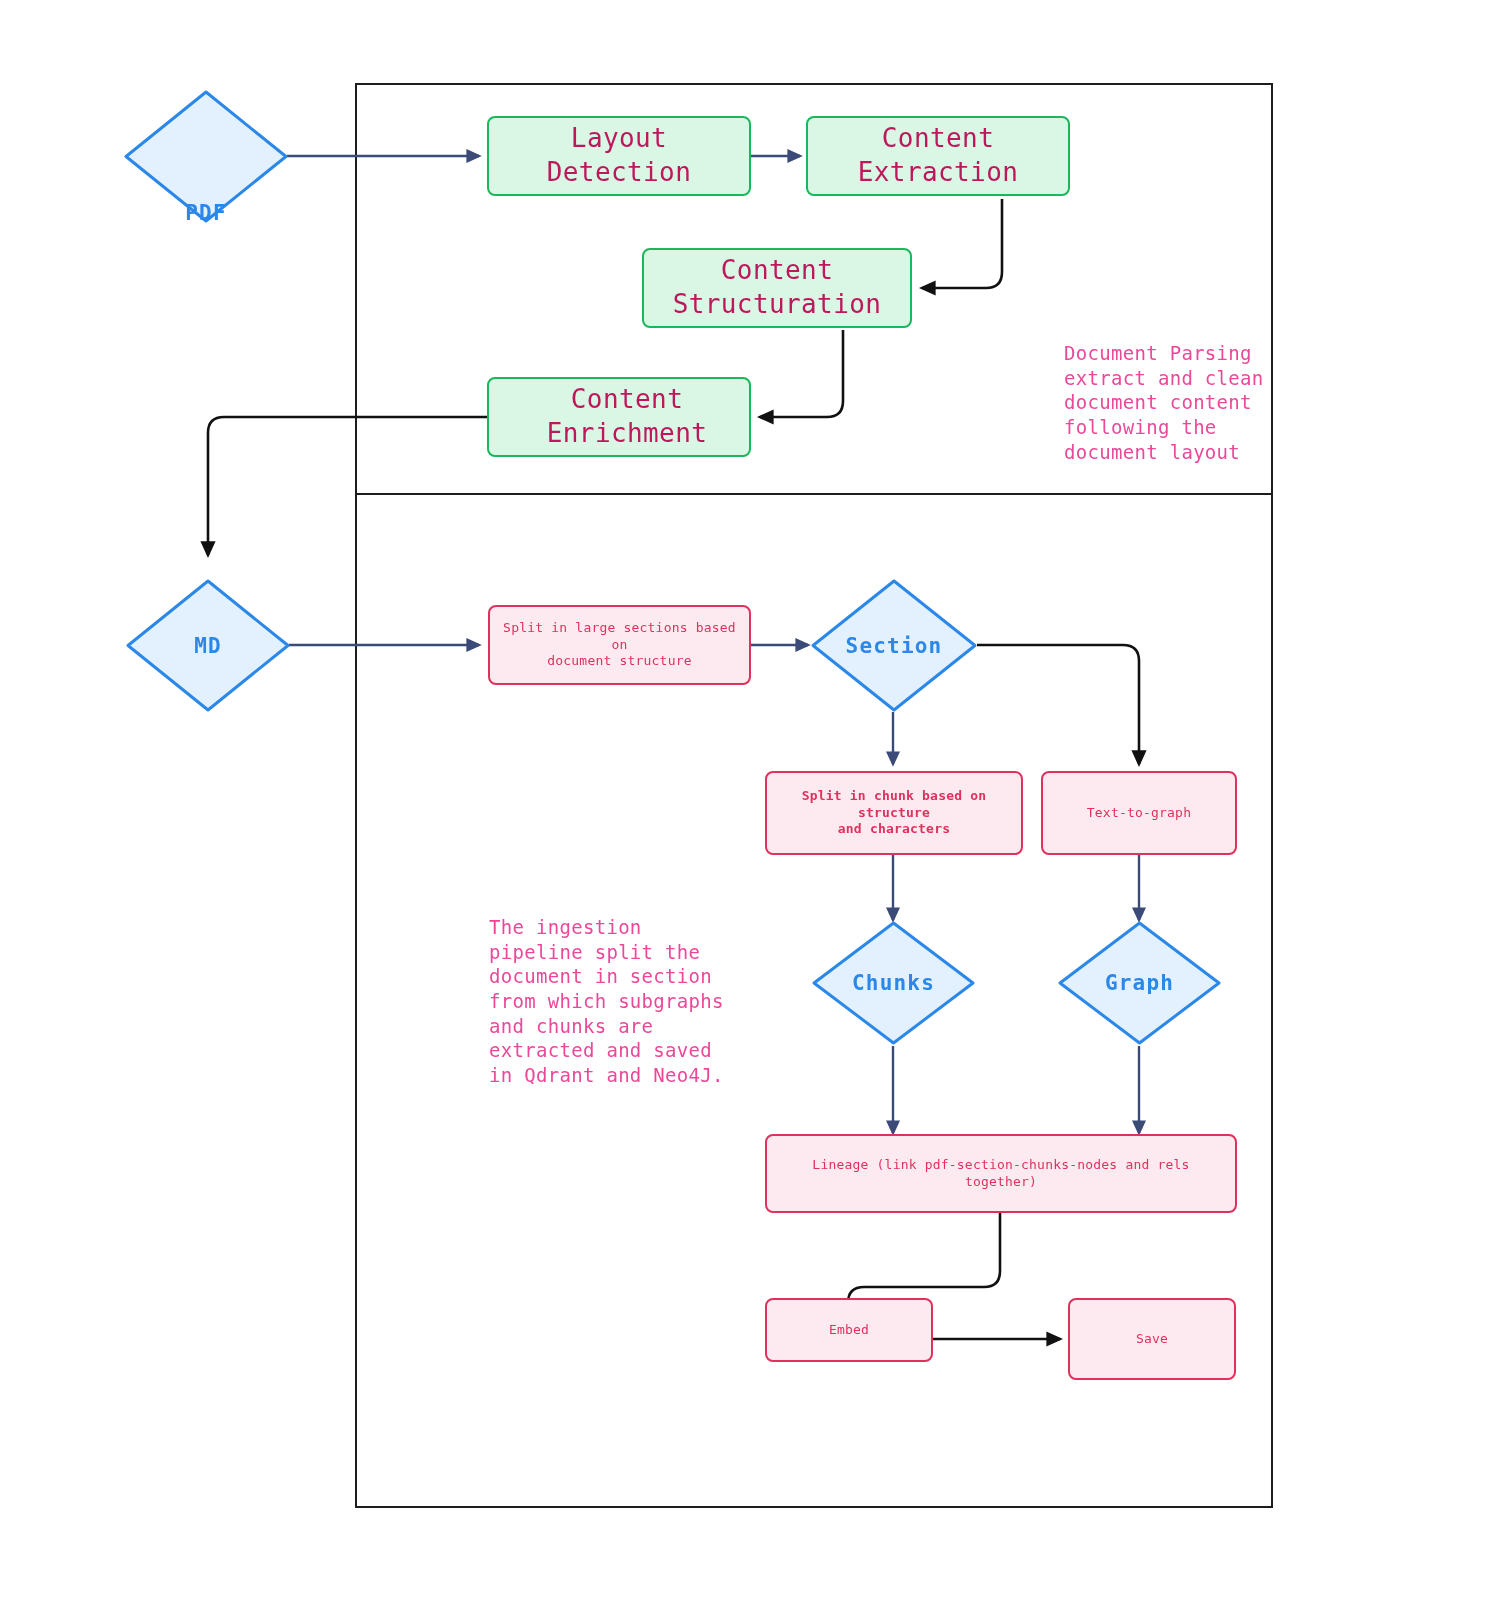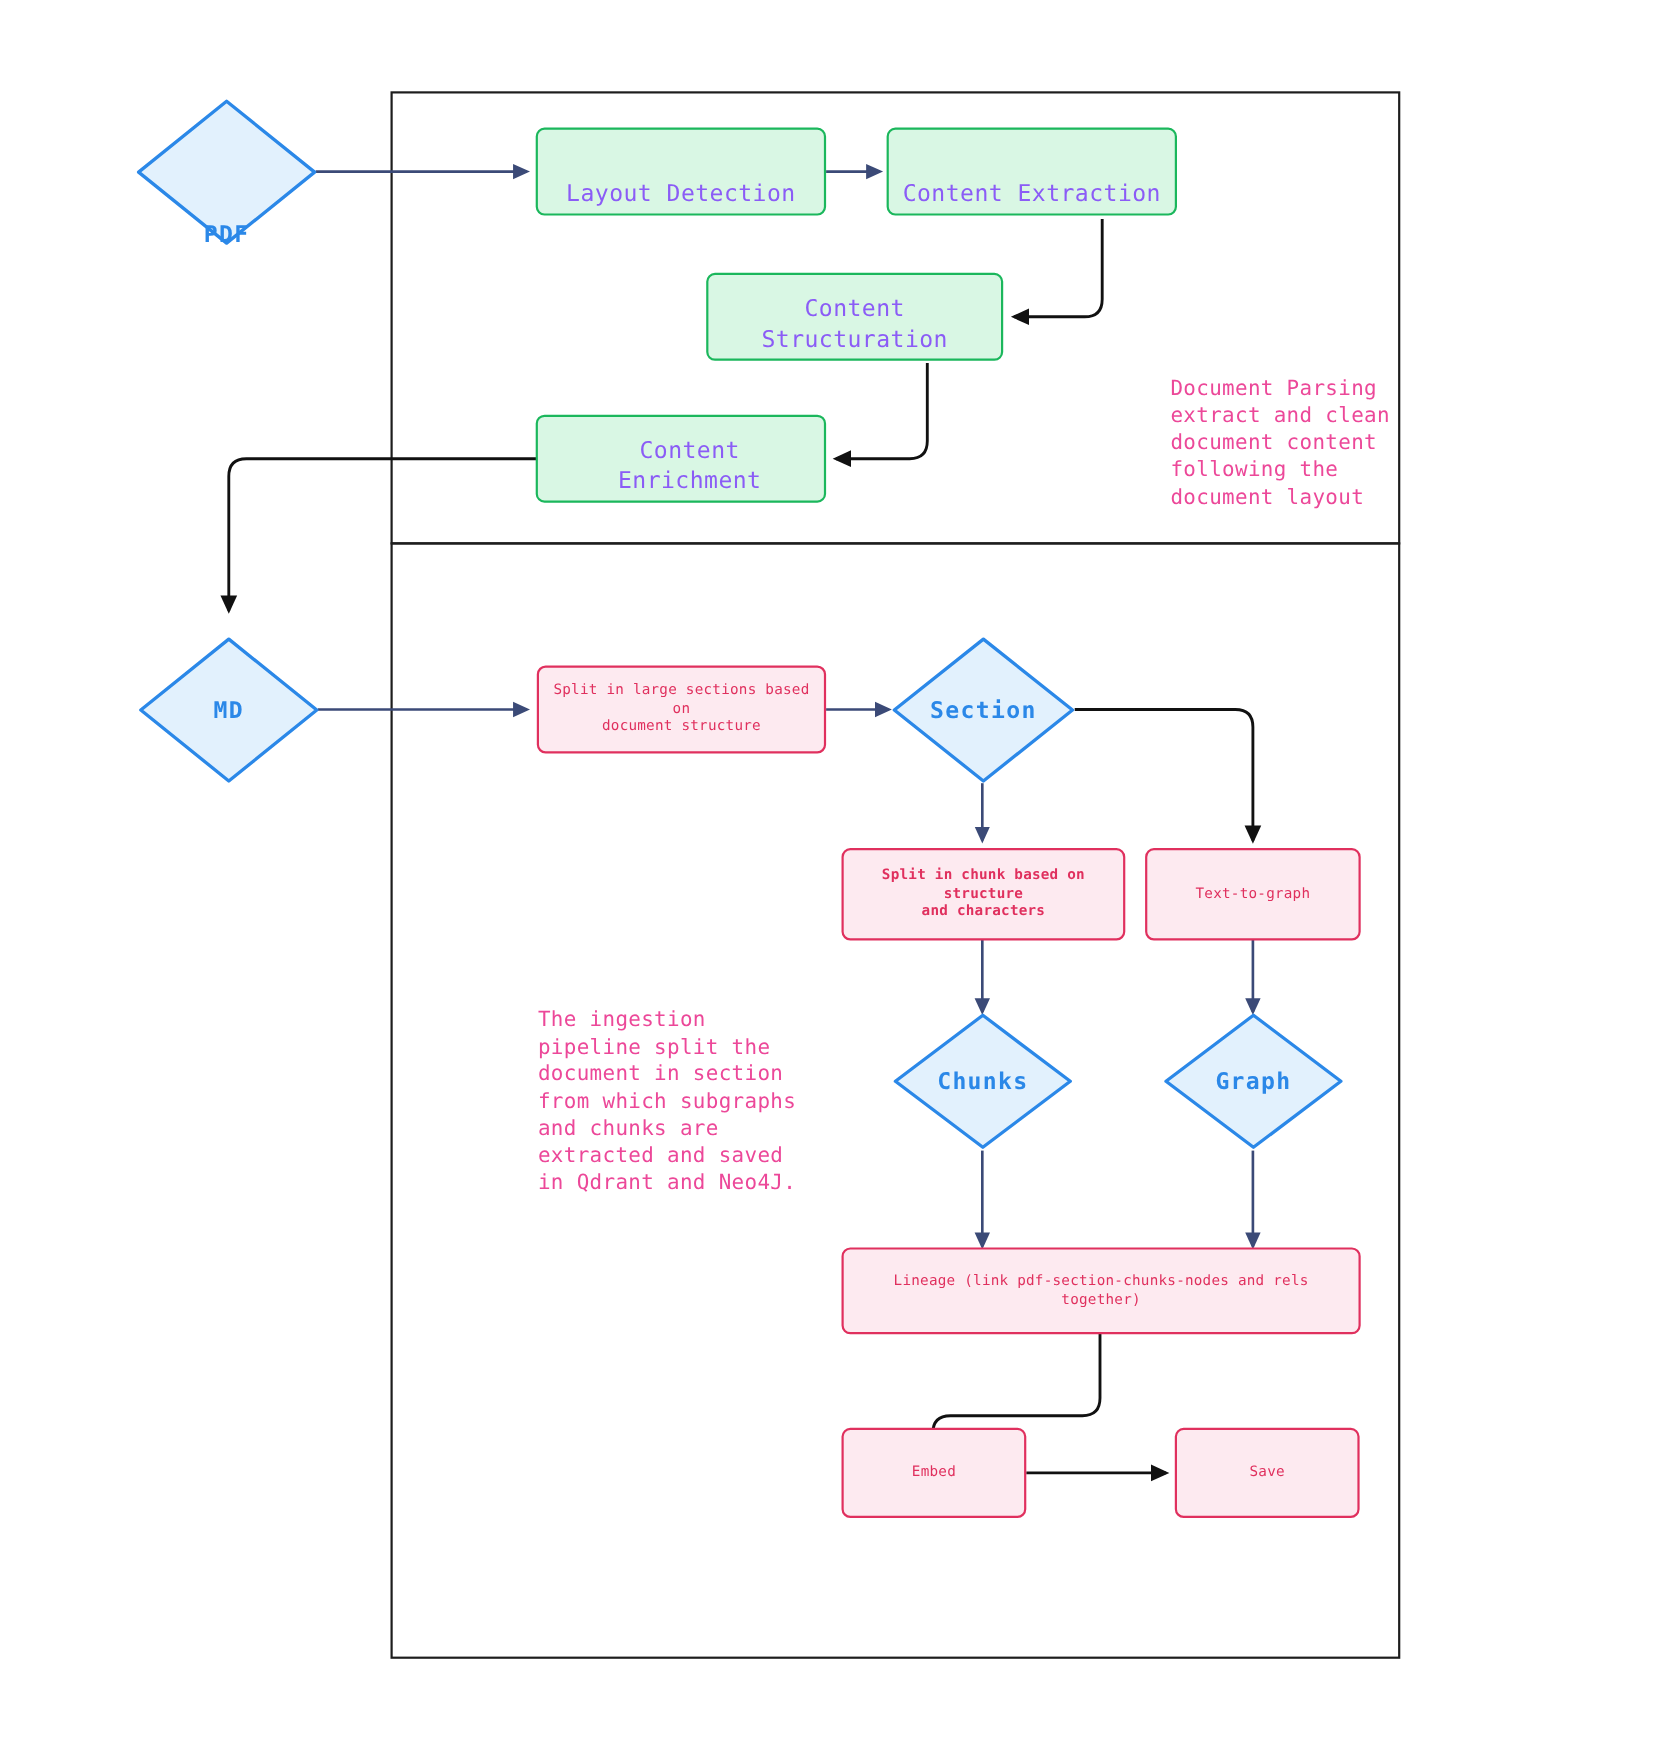--- a/index.html
+++ b/index.html
@@ -36,22 +36,22 @@
     display: flex;
     align-items: center;
     justify-content: center;
     text-align: center;
     line-height: 1.3;
     padding: 4px 8px;
   }
   .node-green {
     background: #d9f7e4;
     border: 2.2px solid #1bb75c;
-    color: #8b5cf6;
-    font-size: 21px;
+    color: #be185d;
+    font-size: 26px;
     letter-spacing: 0.4px;
     align-items: flex-end;
   }
   .node-pink {
     background: #fdeaf0;
     border: 2.2px solid #e0305e;
     color: #e0305e;
   }
   .pink-sm { font-size: 13px; letter-spacing: 0.2px; }
   .pink-xs { font-size: 13px; letter-spacing: 0.2px; }
@@ -197,21 +197,21 @@
   </div>
 
   <div class="node-rect node-pink pink-xs" style="left:1041px; top:771px; width:196px; height:84px;">
     <span>Text-to-graph</span>
   </div>
 
   <div class="node-rect node-pink pink-sm" style="left:765px; top:1134px; width:472px; height:79px;">
     <span>Lineage (link pdf-section-chunks-nodes and rels together)</span>
   </div>
 
-  <div class="node-rect node-pink pink-xs" style="left:765px; top:1298px; width:168px; height:82px;">
+  <div class="node-rect node-pink pink-xs" style="left:765px; top:1298px; width:168px; height:64px;">
     <span>Embed</span>
   </div>
 
   <div class="node-rect node-pink pink-xs" style="left:1068px; top:1298px; width:168px; height:82px;">
     <span>Save</span>
   </div>
 
   <div class="annotation" style="left:1064px; top:341px;">Document Parsing
 extract and clean
 document content

